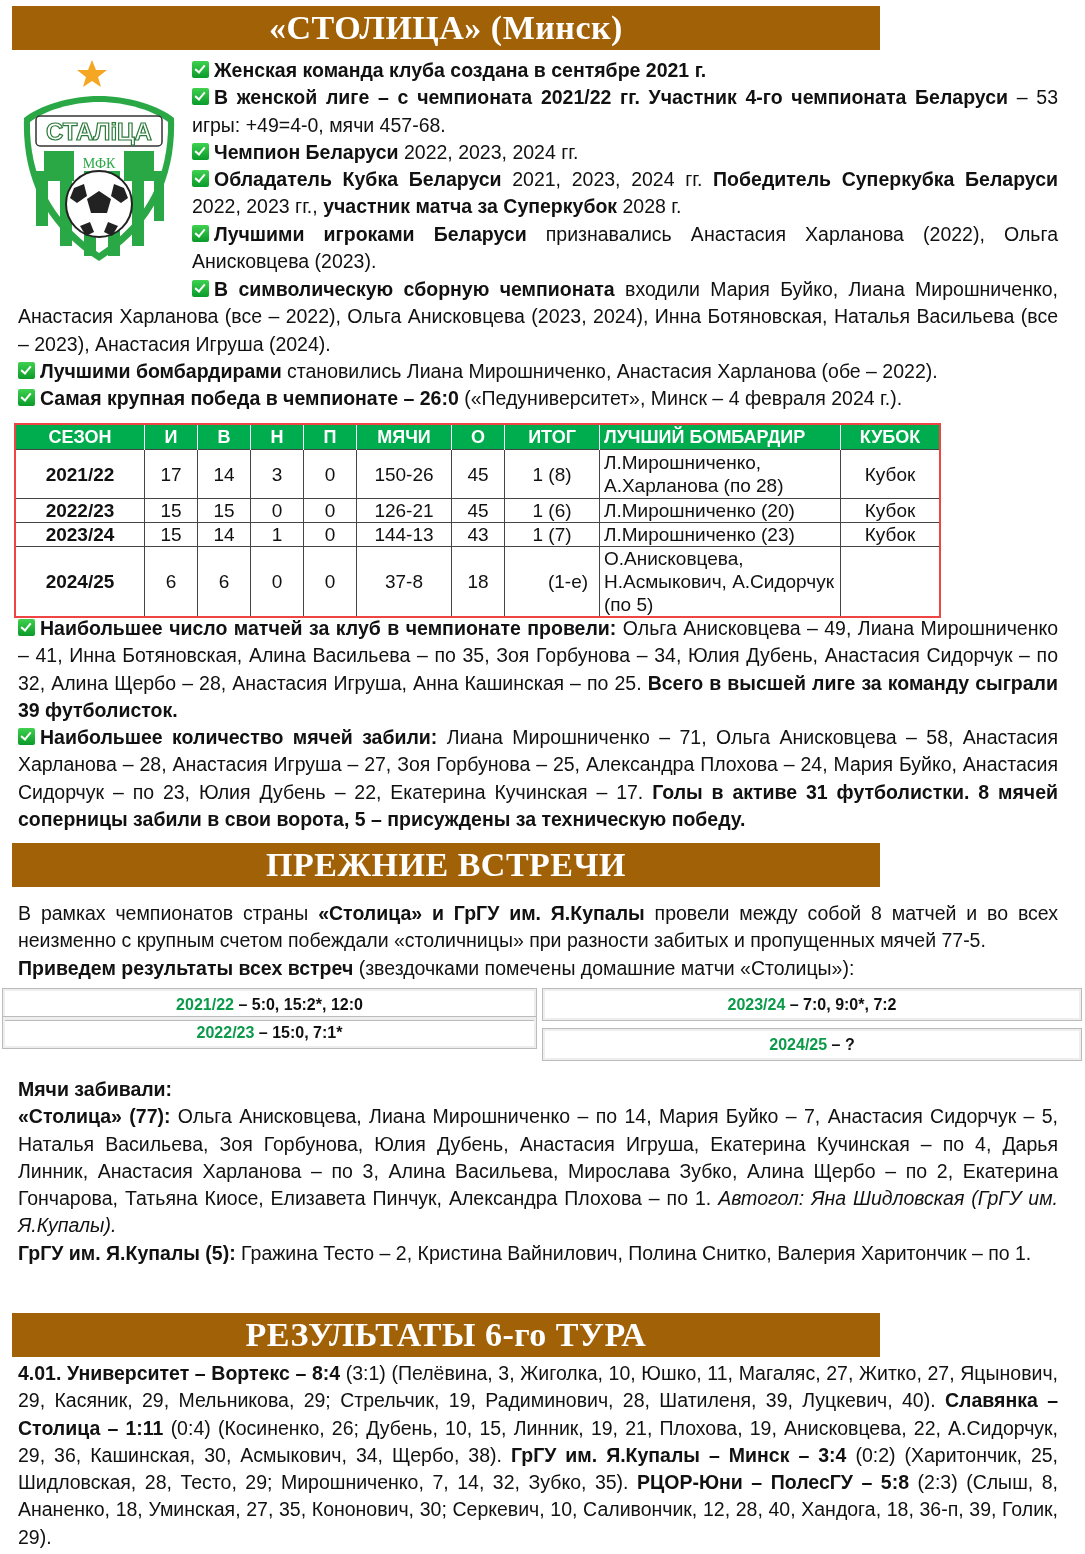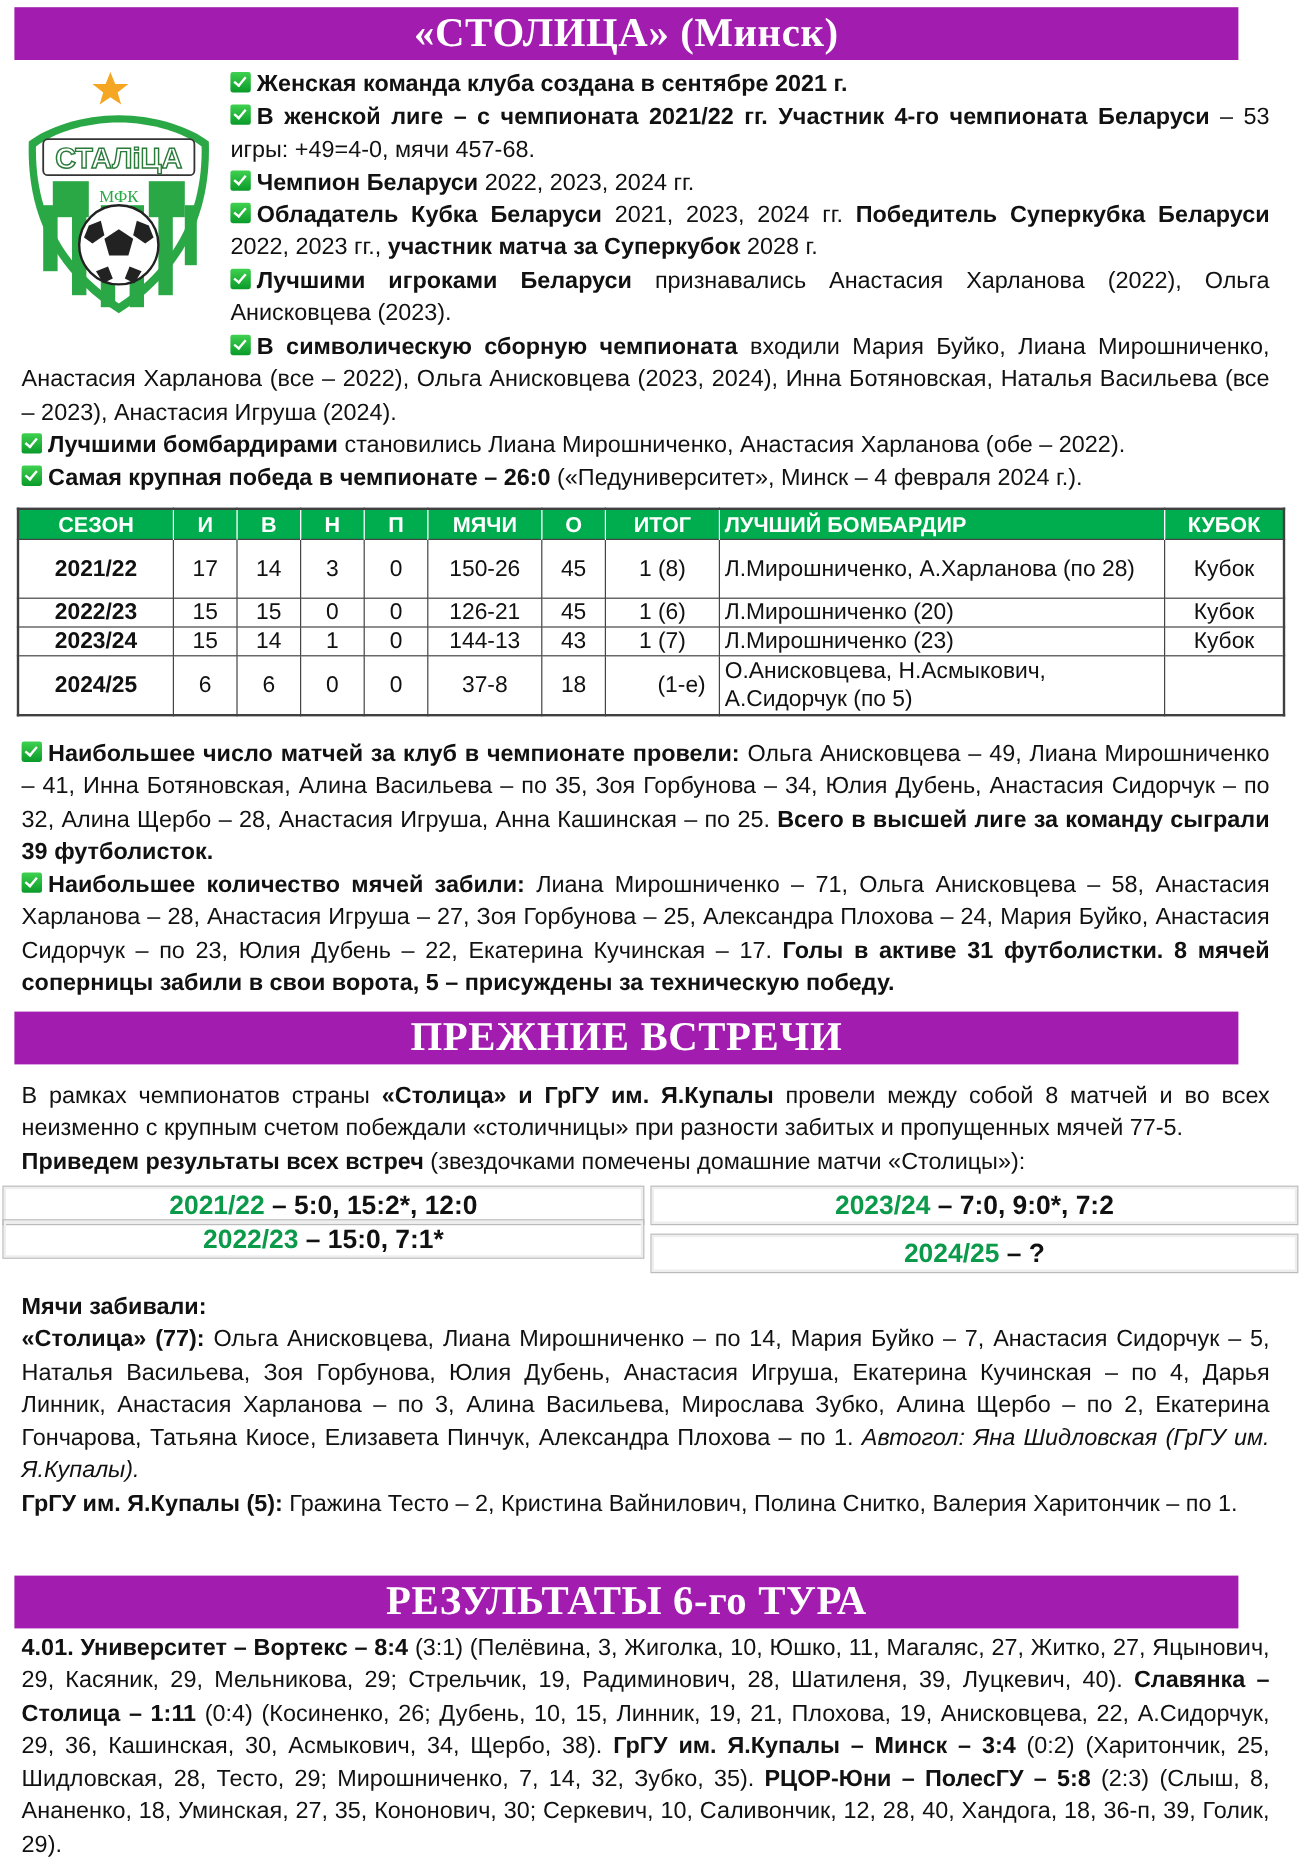--- a/index.html
+++ b/index.html
@@ -1,32 +1,32 @@
 <!DOCTYPE html>
 <html><head>
 <meta charset="utf-8">
 <style>
   html,body{margin:0;padding:0;background:#fff;}
   body{width:1085px;height:1554px;position:relative;overflow:hidden;font-family:"Liberation Sans",sans-serif;color:#111;}
-  .banner{position:absolute;left:12px;width:1020px;background:#a21caf;color:#fff;text-align:center;font-family:"Liberation Serif",serif;font-weight:bold;letter-spacing:0.5px;}
+  .banner{position:absolute;left:12px;width:868px;background:#a16207;color:#fff;text-align:center;font-family:"Liberation Serif",serif;font-weight:bold;letter-spacing:0.5px;}
   .b1{top:6px;height:44px;font-size:34px;line-height:44px;}
   .b2{top:843px;height:44px;font-size:34px;line-height:44px;}
   .b3{top:1313px;height:44px;font-size:34px;line-height:44px;}
   .txt{position:absolute;font-size:19.5px;line-height:27.3px;text-align:justify;transform-origin:0 0;}
   .txt b{font-weight:bold;}
   .chk{display:inline-block;width:17px;height:17px;background:linear-gradient(#3fd14f,#0a9a2a);border-radius:2px;vertical-align:-1px;margin-right:5px;position:relative;}
   .chk::after{content:"";position:absolute;left:5px;top:2px;width:4px;height:8px;border:solid #fff;border-width:0 2px 2px 0;transform:rotate(40deg);}
   .logo{position:absolute;left:14px;top:56px;width:170px;height:210px;}
-  table.stats{position:absolute;left:14px;top:423px;width:1057px;border-collapse:collapse;border:2px solid #404040;font-size:19px;}
+  table.stats{position:absolute;left:14px;top:423px;width:927px;border-collapse:collapse;border:2px solid #ef4444;font-size:19px;}
   table.stats th{background:#00ad4e;color:#fff;font-weight:bold;height:24px;padding:0 4px;border-right:1px solid #fff;font-size:18px;text-align:center;}
   table.stats td{border:1px solid #444;text-align:center;padding:0 4px;line-height:23px;}
   table.stats td.l{text-align:left;}
   table.stats td.season{font-weight:bold;}
   .res-grid{position:absolute;left:0;top:988px;width:1085px;height:74px;}
-  .res-cell{position:absolute;height:31px;border:1px solid #bbb;box-shadow:inset 0 0 0 2px #eee;text-align:center;font-weight:bold;font-size:22px;line-height:31px;}
+  .res-cell{position:absolute;height:31px;border:1px solid #bbb;box-shadow:inset 0 0 0 2px #eee;text-align:center;font-weight:bold;font-size:16px;line-height:31px;}
   .res-cell .yr{color:#0a9a4a;}
 </style>
 </head>
 <body>
 
 <div class="banner b1"><span>«СТОЛИЦА» (Минск)</span></div>
 
 <svg class="logo" viewBox="0 0 170 210">
   <polygon points="78,4 82,14 93,14 84,21 87,31 78,25 69,31 72,21 63,14 74,14" fill="#f5a623"></polygon>
   <path d="M85,40 C115,40 145,50 160,62 C162,120 140,170 85,205 C30,170 8,120 10,62 C25,50 55,40 85,40 Z" fill="#2aa845"></path>

